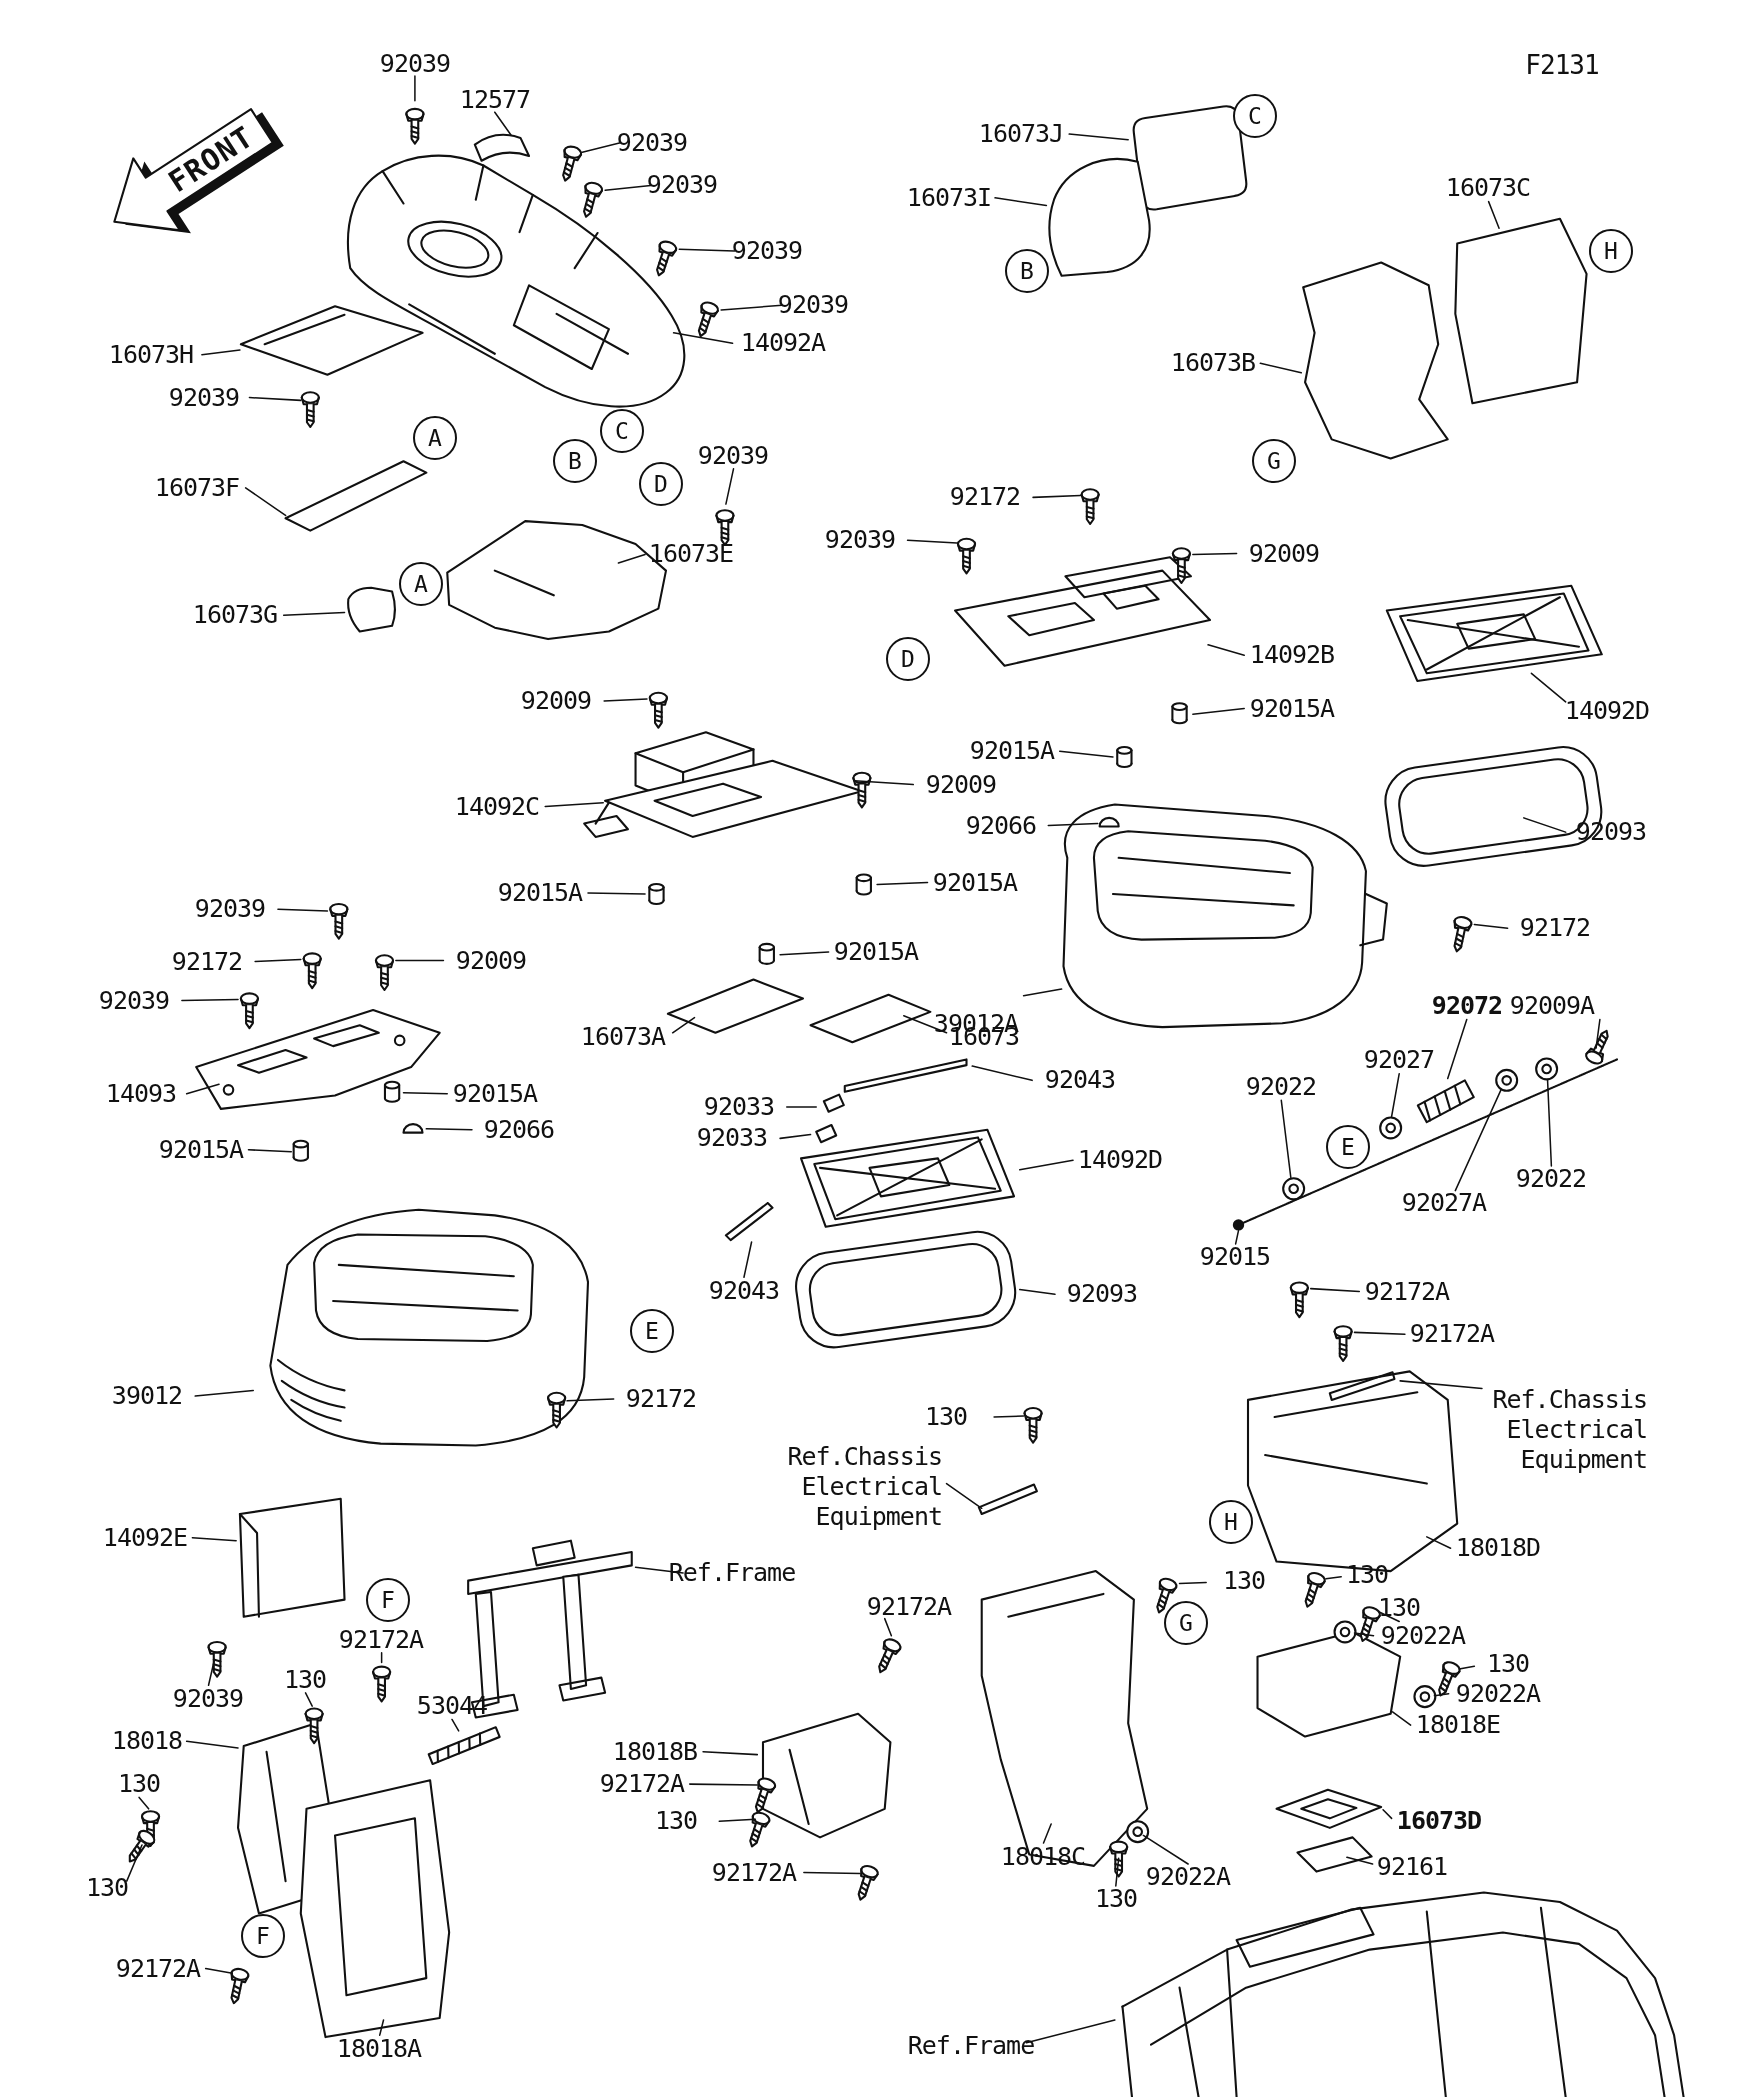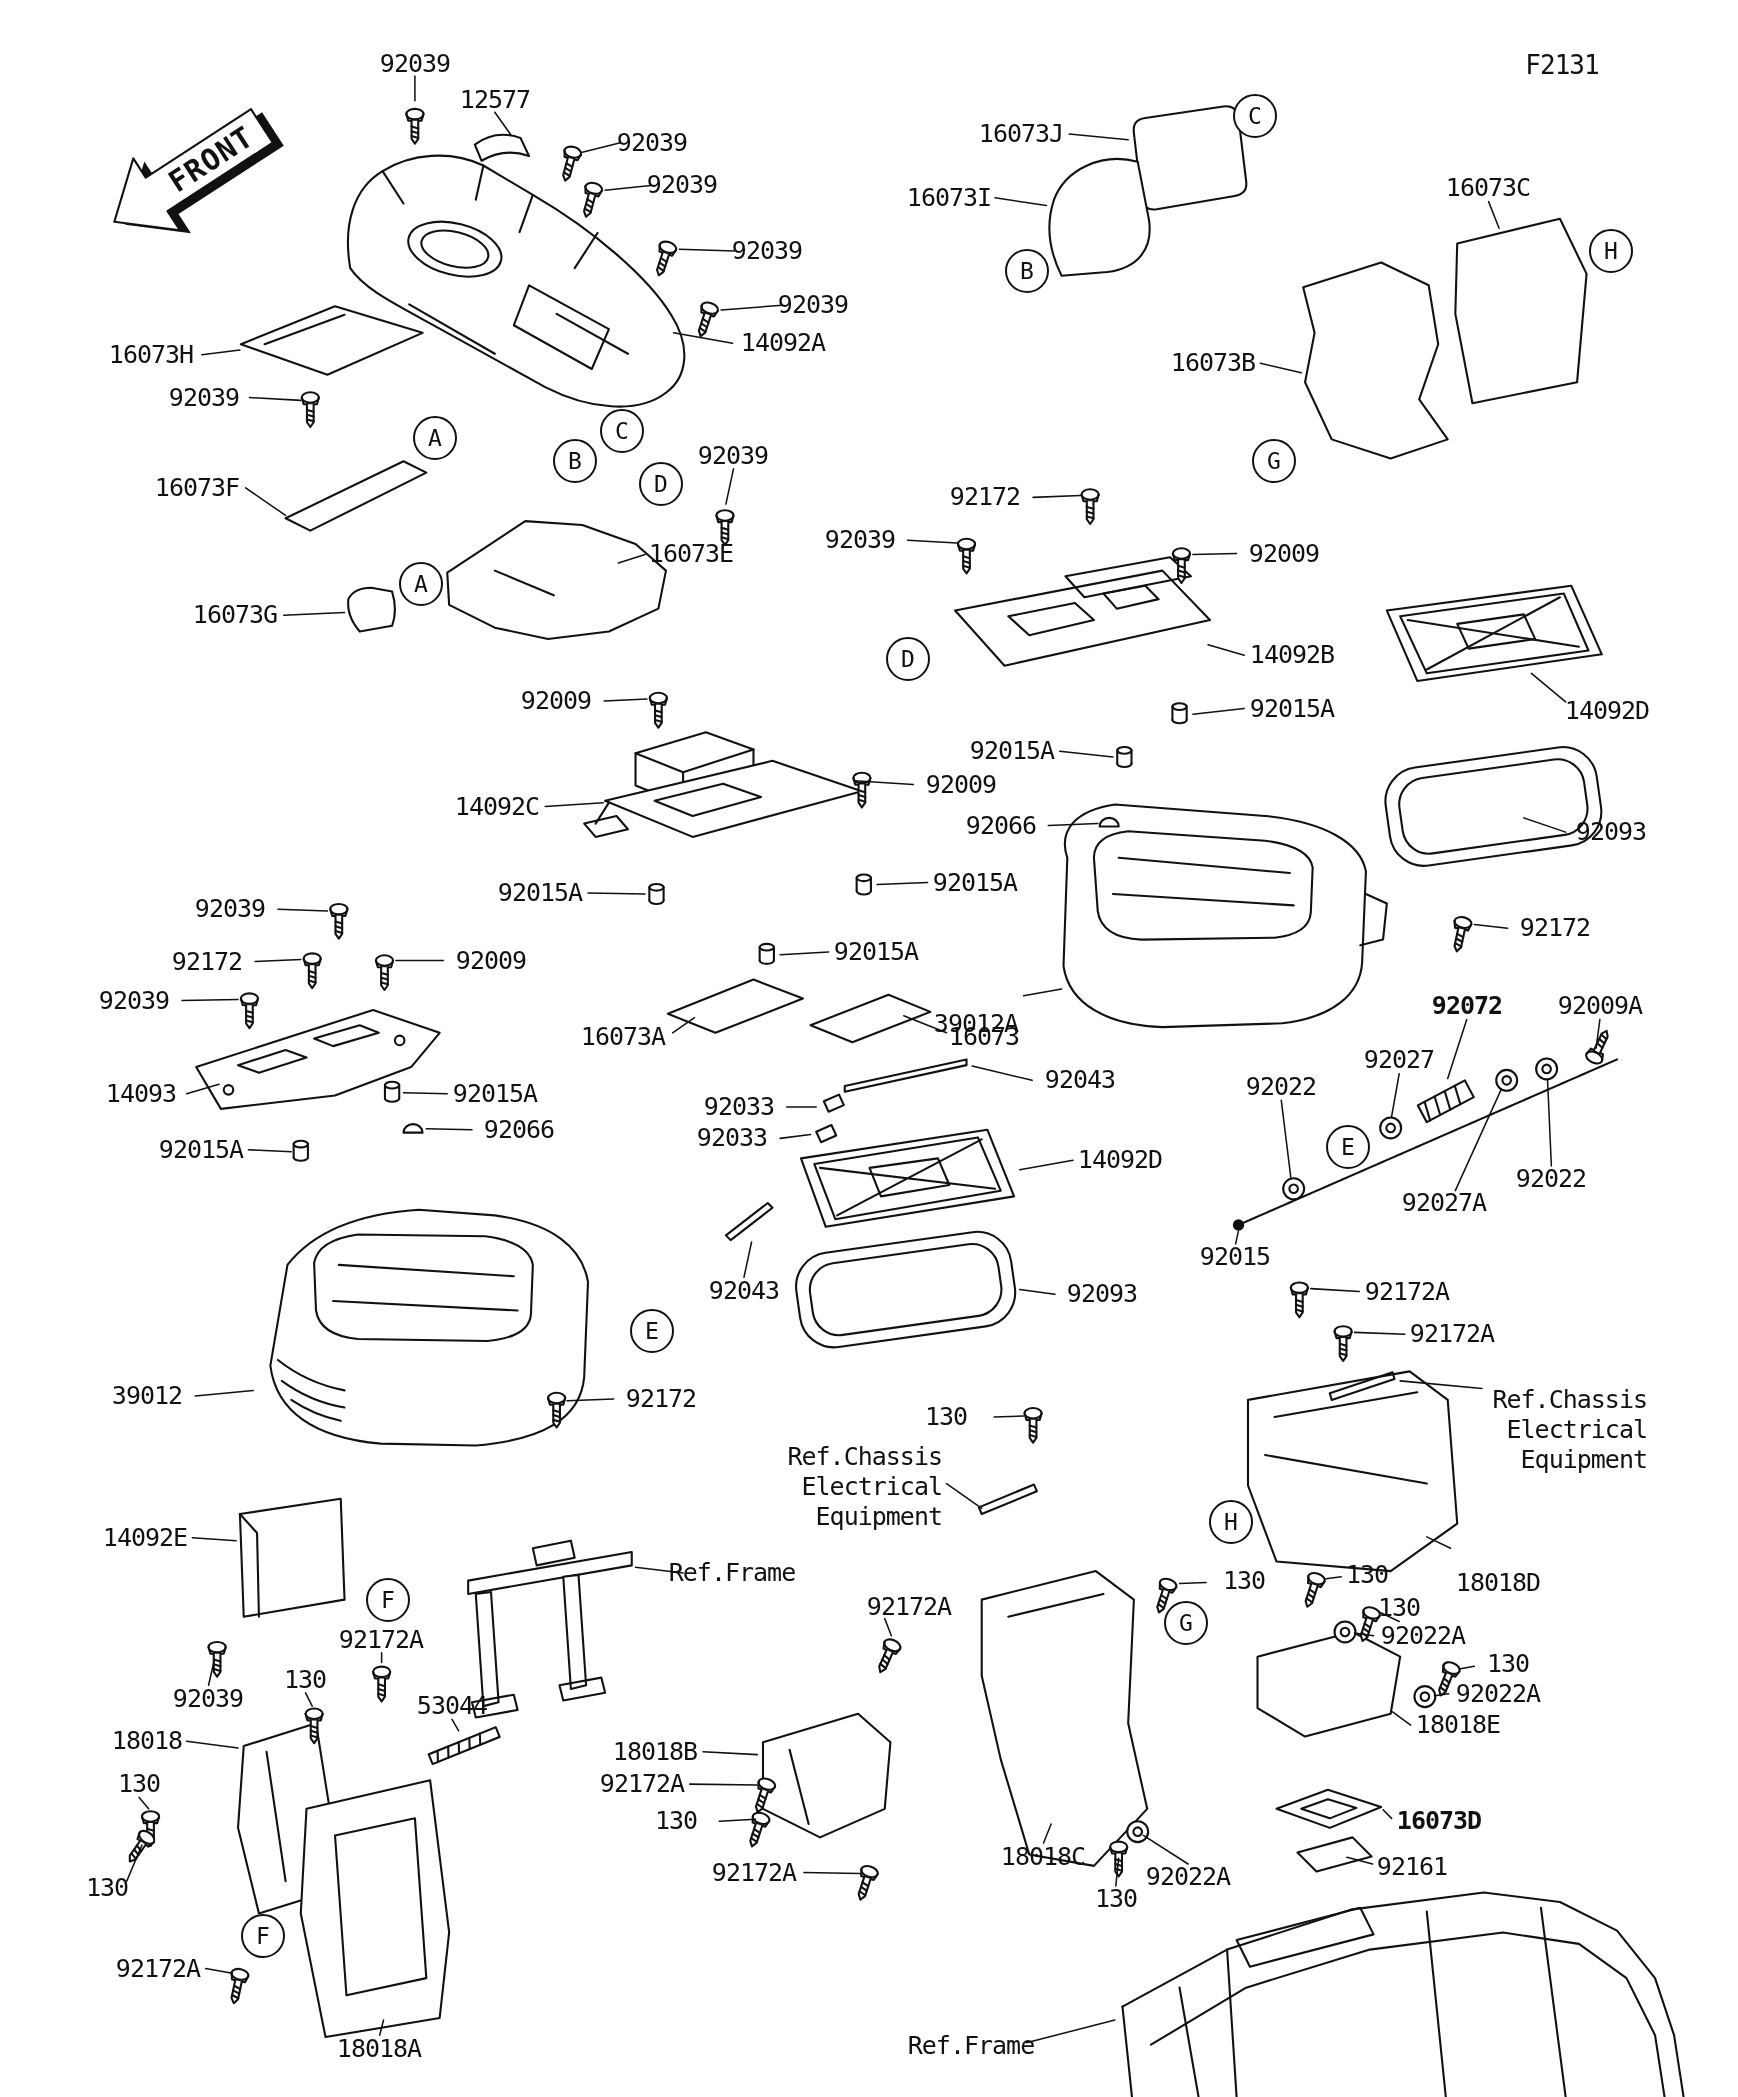--- a/index.html
+++ b/index.html
@@ -442,21 +442,21 @@
       <div class="plabel" style="left: 961px; top: 785px;">92009</div>
       <div class="plabel" style="left: 497px; top: 807px;">14092C</div>
       <div class="plabel" style="left: 1001px; top: 826px;">92066</div>
       <div class="plabel" style="left: 1611px; top: 832px;">92093</div>
       <div class="plabel" style="left: 540px; top: 893px;">92015A</div>
       <div class="plabel" style="left: 975px; top: 883px;">92015A</div>
       <div class="plabel" style="left: 1555px; top: 928px;">92172</div>
       <div class="plabel" style="left: 876px; top: 952px;">92015A</div>
       <div class="plabel" style="left: 976px; top: 996px; margin-top: 28px;">39012A</div>
       <div class="plabel" style="left: 1467px; top: 1006px; font-weight: bold;">92072</div>
-      <div class="plabel" style="left: 1600px; top: 1006px;">92009A</div>
+      <div class="plabel" style="left: 1552px; top: 1006px;">92009A</div>
       <div class="plabel" style="left: 1399px; top: 1060px;">92027</div>
       <div class="plabel" style="left: 230px; top: 909px;">92039</div>
       <div class="plabel" style="left: 207px; top: 962px;">92172</div>
       <div class="plabel" style="left: 491px; top: 961px;">92009</div>
       <div class="plabel" style="left: 134px; top: 1001px;">92039</div>
       <div class="plabel" style="left: 623px; top: 1037px;">16073A</div>
       <div class="plabel" style="left: 984px; top: 1037px;">16073</div>
       <div class="plabel" style="left: 1080px; top: 1080px;">92043</div>
       <div class="plabel" style="left: 1281px; top: 1087px;">92022</div>
       <div class="plabel" style="left: 141px; top: 1094px;">14093</div>
@@ -479,21 +479,21 @@
         <div>Equipment</div>
       </div>
       <div class="plabel" style="left: 147px; top: 1396px;">39012</div>
       <div class="plabel" style="left: 661px; top: 1399px;">92172</div>
       <div class="plabel" style="left: 946px; top: 1417px;">130</div>
       <div class="plabel r" style="left: 942px; top: 1487px;">
         <div>Ref.Chassis</div>
         <div>Electrical</div>
         <div>Equipment</div>
       </div>
-      <div class="plabel" style="left: 1498px; top: 1583px;">18018D</div>
+      <div class="plabel" style="left: 1498px; top: 1548px;">18018D</div>
       <div class="plabel" style="left: 145px; top: 1538px;">14092E</div>
       <div class="plabel" style="left: 732px; top: 1573px;">Ref.Frame</div>
       <div class="plabel" style="left: 381px; top: 1640px;">92172A</div>
       <div class="plabel" style="left: 909px; top: 1607px;">92172A</div>
       <div class="plabel" style="left: 1244px; top: 1581px;">130</div>
       <div class="plabel" style="left: 1367px; top: 1575px;">130</div>
       <div class="plabel" style="left: 1399px; top: 1608px;">130</div>
       <div class="plabel" style="left: 1423px; top: 1636px;">92022A</div>
       <div class="plabel" style="left: 1508px; top: 1664px;">130</div>
       <div class="plabel" style="left: 1498px; top: 1694px;">92022A</div>

